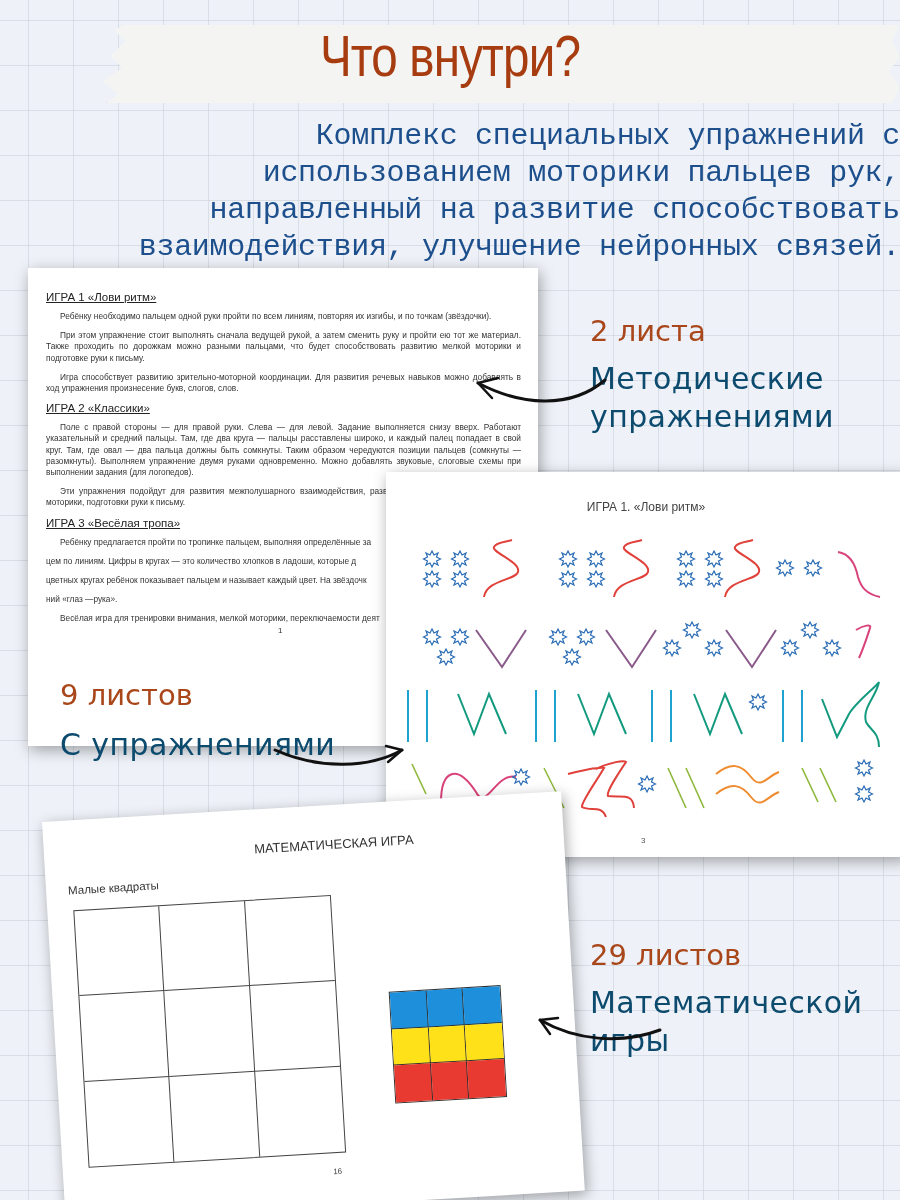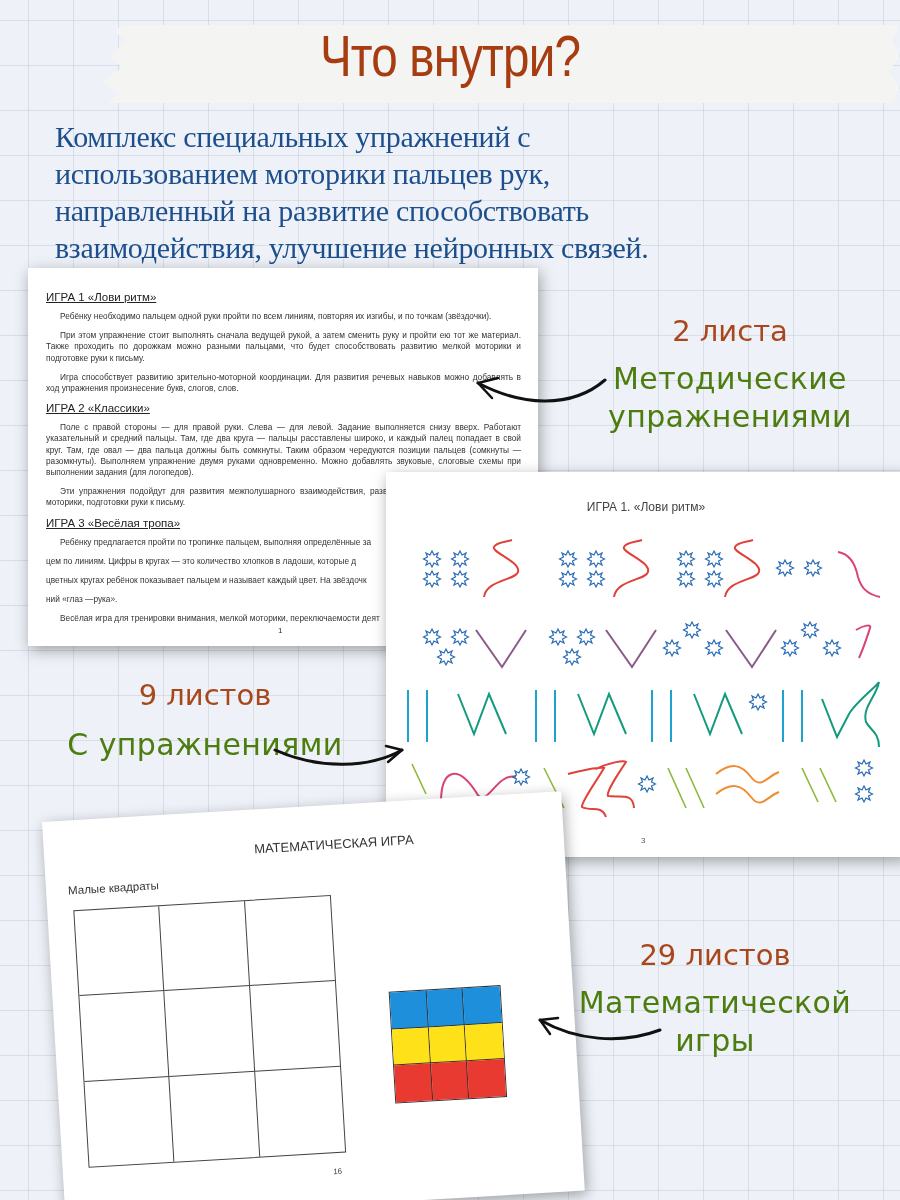--- a/index.html
+++ b/index.html
@@ -20,29 +20,29 @@
     box-shadow: 0 6px 10px rgba(0,0,0,0.25), 0 -2px 6px rgba(0,0,0,0.12);
     clip-path: polygon(4% 0, 100% 0, 99% 20%, 100% 40%, 98.6% 60%, 100% 80%, 99% 100%, 2% 100%, 3.5% 88%, 1.5% 72%, 4% 55%, 2.5% 40%, 4.5% 20%, 3% 8%);
   }
   .title {
     position: absolute; left: 90px; top: 22px; width: 720px; text-align: center;
     font-family: "Liberation Sans Narrow", "Liberation Sans", sans-serif;
     font-size: 58px; color: #a63c10; letter-spacing: -1px;
     transform: scaleX(0.82); transform-origin: center;
   }
   .subtitle {
-    position: absolute; left: 0; top: 118px; width: 900px; text-align: left;
+    position: absolute; left: 0; top: 118px; width: 900px; text-align: right;
     font-size: 30px; line-height: 37px; color: #1c4f8c; padding-left: 55px;
-    font-family: Liberation Serif, serif; letter-spacing: -0.3px;
+    font-family: Liberation Mono, monospace; letter-spacing: -0.3px;
   }
   .sheet {
     position: absolute; background: #fff;
     box-shadow: 2px 4px 14px rgba(0,0,0,0.35);
   }
-  .sheet1 { left: 28px; top: 268px; width: 510px; height: 378px; }
+  .sheet1 { left: 28px; top: 268px; width: 510px; height: 478px; }
   .sheet1 .h { font-family: "Liberation Sans", sans-serif; font-size: 11.5px; color: #222; text-decoration: underline; margin: 0 0 3px 0; }
   .sheet1 .p { font-family: "Liberation Sans", sans-serif; font-size: 8.3px; line-height: 11.2px; color: #333; text-indent: 14px; text-align: justify; margin-top: 8px; }
   .sheet1 .content { position: absolute; left: 18px; top: 23px; width: 475px; }
   .sheet1 .block { margin-bottom: 8px; }
   .sheet1 .pagenum { position: absolute; left: 250px; top: 358px; font-size: 8px; color: #333; font-family: "Liberation Sans", sans-serif; }
 
   .sheet2 { left: 386px; top: 472px; width: 520px; height: 385px; }
   .sheet2 .gtitle { position: absolute; left: 0; top: 28px; width: 520px; text-align: center; font-family: "Liberation Sans", sans-serif; font-size: 12px; color: #444; }
   .sheet2 .pagenum { position: absolute; left: 255px; top: 364px; font-size: 8px; color: #555; font-family: "Liberation Sans", sans-serif; }
   .sheet2 svg { position: absolute; left: 0; top: 0; }
@@ -53,28 +53,28 @@
   .sheet3 .grid { position: absolute; left: 26px; top: 90px; width: 258px; height: 258px; display: grid; grid-template-columns: repeat(3, 1fr); grid-template-rows: repeat(3, 1fr); border: 1px solid #444; }
   .sheet3 .cell { border-right: 1px solid #444; border-bottom: 1px solid #444; }
   .sheet3 .cell:nth-child(3n) { border-right: none; }
   .sheet3 .cell:nth-child(n+7) { border-bottom: none; }
   .sheet3 .cgrid { position: absolute; left: 336px; top: 190px; width: 112px; height: 112px; display: grid; grid-template-columns: repeat(3, 1fr); grid-template-rows: repeat(3, 1fr); border: 1px solid #333; }
   .sheet3 .ccell { border-right: 1px solid #333; border-bottom: 1px solid #333; }
   .sheet3 .ccell:nth-child(3n) { border-right: none; }
   .sheet3 .ccell:nth-child(n+7) { border-bottom: none; }
   .sheet3 .pagenum { position: absolute; left: 270px; top: 362px; font-size: 8px; color: #444; font-family: "Liberation Sans", sans-serif; }
 
-  .label { position: absolute; text-align: center; font-family: "DejaVu Sans", sans-serif; }
+  .label { position: absolute; text-align: left; font-family: "DejaVu Sans", sans-serif; }
   .label .count { color: #a9471b; font-size: 29px; line-height: 38px; }
-  .label .desc { color: #4d7c0f; font-size: 30px; line-height: 38px; letter-spacing: 0.4px; }
+  .label .desc { color: #0c4a6e; font-size: 30px; line-height: 38px; letter-spacing: 0.4px; }
   .label1 { left: 590px; top: 312px; width: 280px; }
   .label1 .desc { margin-top: 10px; }
   .label2 { left: 60px; top: 676px; width: 290px; }
   .label2 .desc { margin-top: 12px; }
-  .label3 { left: 560px; top: 936px; width: 310px; }
+  .label3 { left: 590px; top: 936px; width: 310px; }
   .label3 .desc { margin-top: 10px; }
 
   .arrow { position: absolute; left: 0; top: 0; pointer-events: none; }
 </style>
 </head>
 <body>
 
 <div class="tape"></div>
 <div class="title">Что внутри?</div>
 

